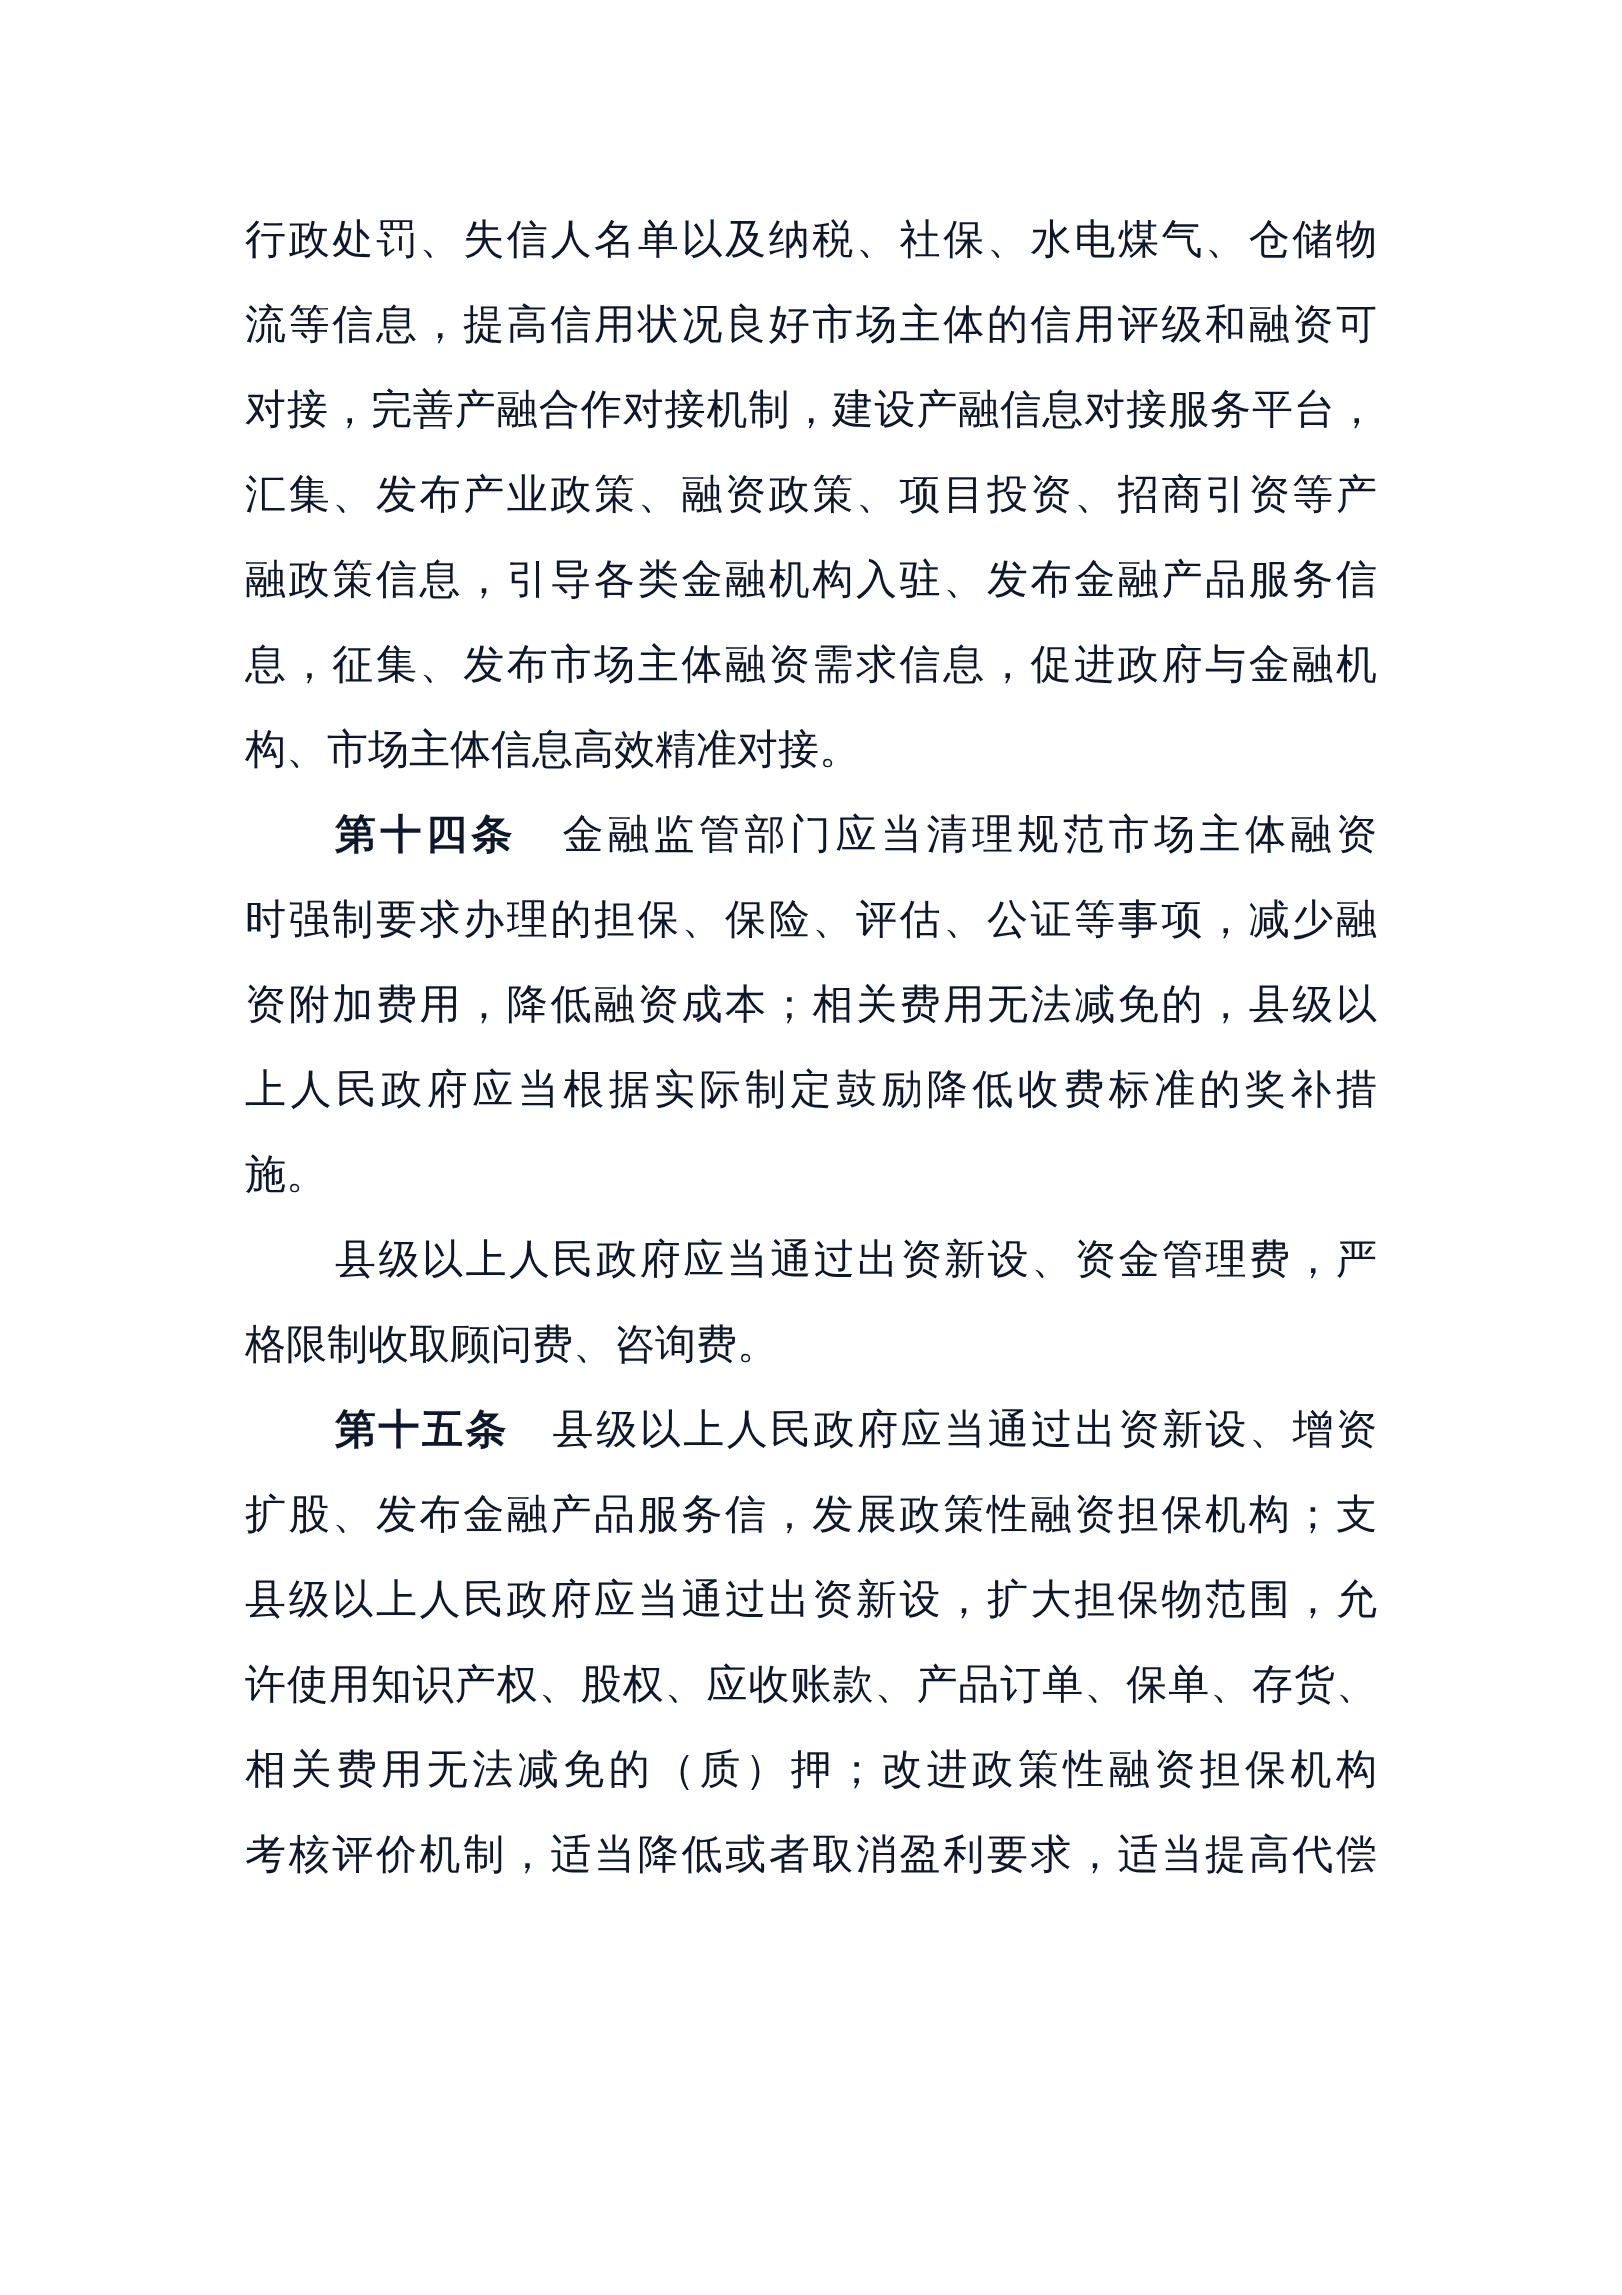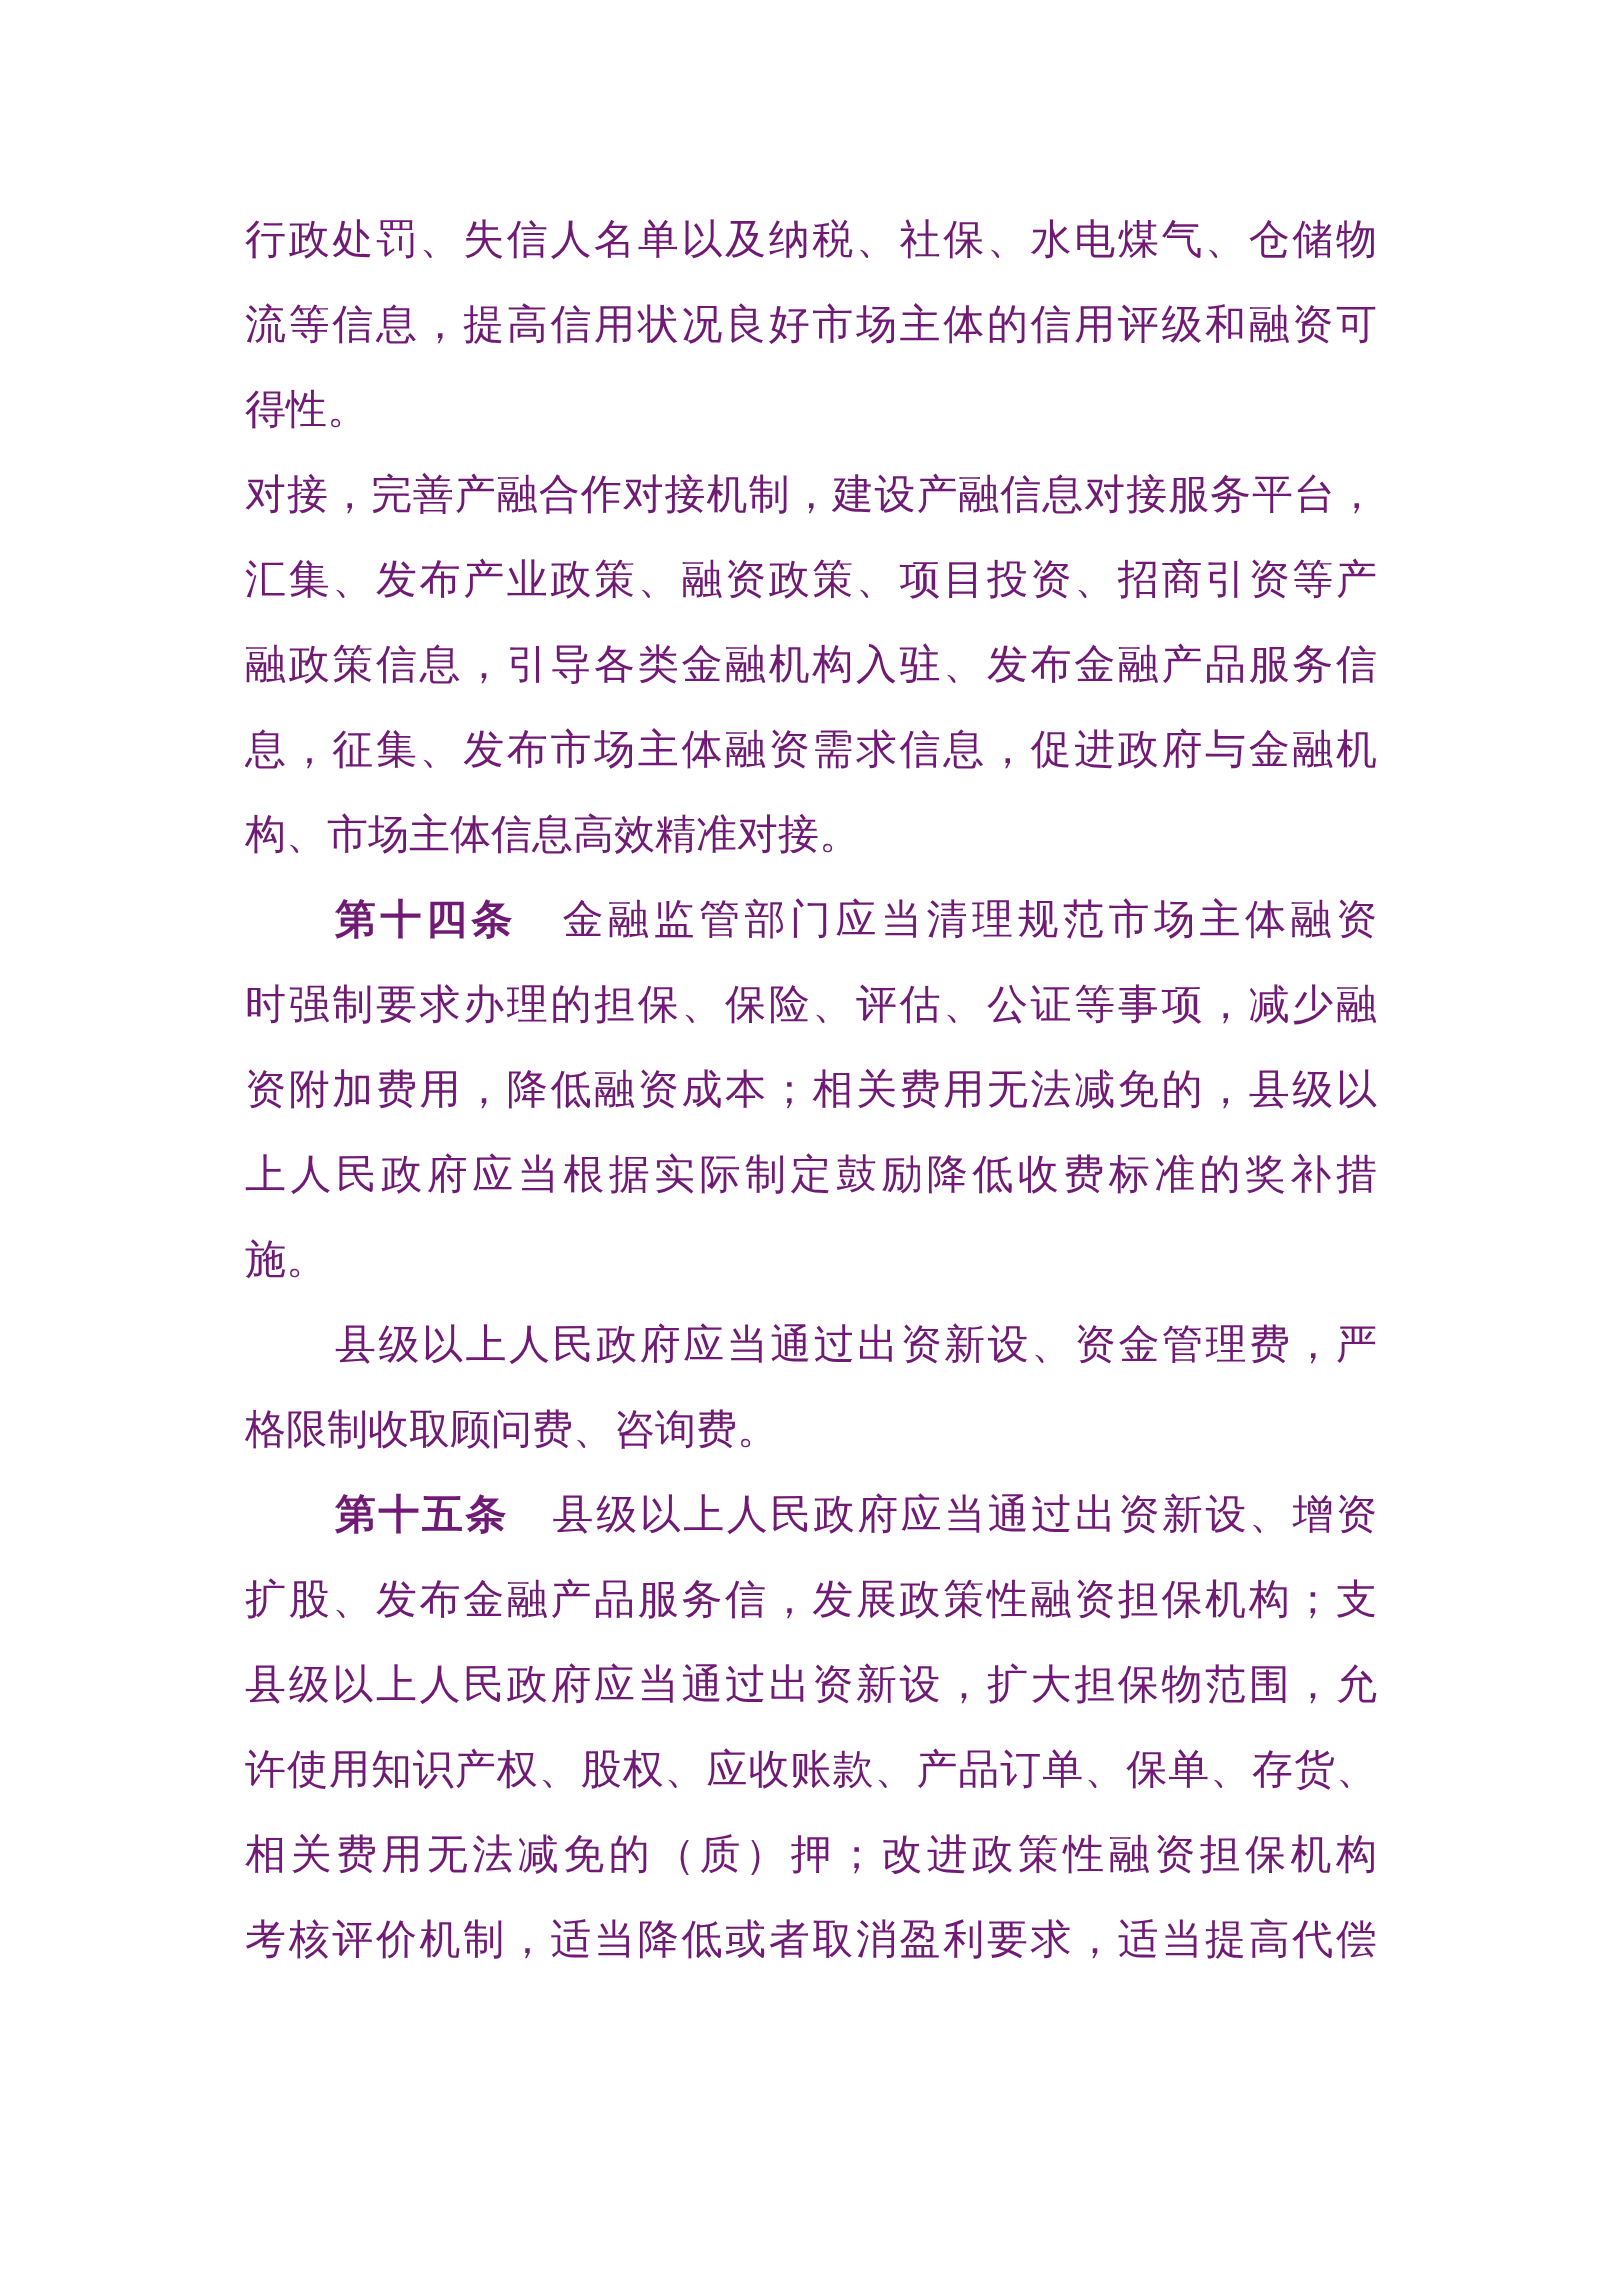--- a/index.html
+++ b/index.html
@@ -12,21 +12,21 @@
     width: 1623px;
     height: 2295px;
     background: #ffffff;
     overflow: hidden;
   }
   .text-block {
     position: absolute;
     left: 245px;
     top: 197px;
     width: 1132px;
-    color: #701a75;
+    color: #0f172a;
     font-family: "Liberation Serif", "DejaVu Serif", serif;
     font-size: 41px;
   }
   .line {
     height: 85px;
     line-height: 85px;
     overflow: hidden;
     text-align: left;
   }
   .line.just {
@@ -42,21 +42,20 @@
     font-weight: bold;
   }
 </style>
 </head>
 <body>
 
 <div class="page">
   <div class="text-block" id="text-block">
       <div class="line just">行政处罚、失信人名单以及纳税、社保、水电煤气、仓储物</div>
       <div class="line just">流等信息，提高信用状况良好市场主体的信用评级和融资可</div>
-      <div class="line">得性。</div>
       <div class="line just">对接，完善产融合作对接机制，建设产融信息对接服务平台，</div>
       <div class="line just">汇集、发布产业政策、融资政策、项目投资、招商引资等产</div>
       <div class="line just">融政策信息，引导各类金融机构入驻、发布金融产品服务信</div>
       <div class="line just">息，征集、发布市场主体融资需求信息，促进政府与金融机</div>
       <div class="line">构、市场主体信息高效精准对接。</div>
       <div class="line indent just"><span class="art">第十四条</span>　金融监管部门应当清理规范市场主体融资</div>
       <div class="line just">时强制要求办理的担保、保险、评估、公证等事项，减少融</div>
       <div class="line just">资附加费用，降低融资成本；相关费用无法减免的，县级以</div>
       <div class="line just">上人民政府应当根据实际制定鼓励降低收费标准的奖补措</div>
       <div class="line">施。</div>

